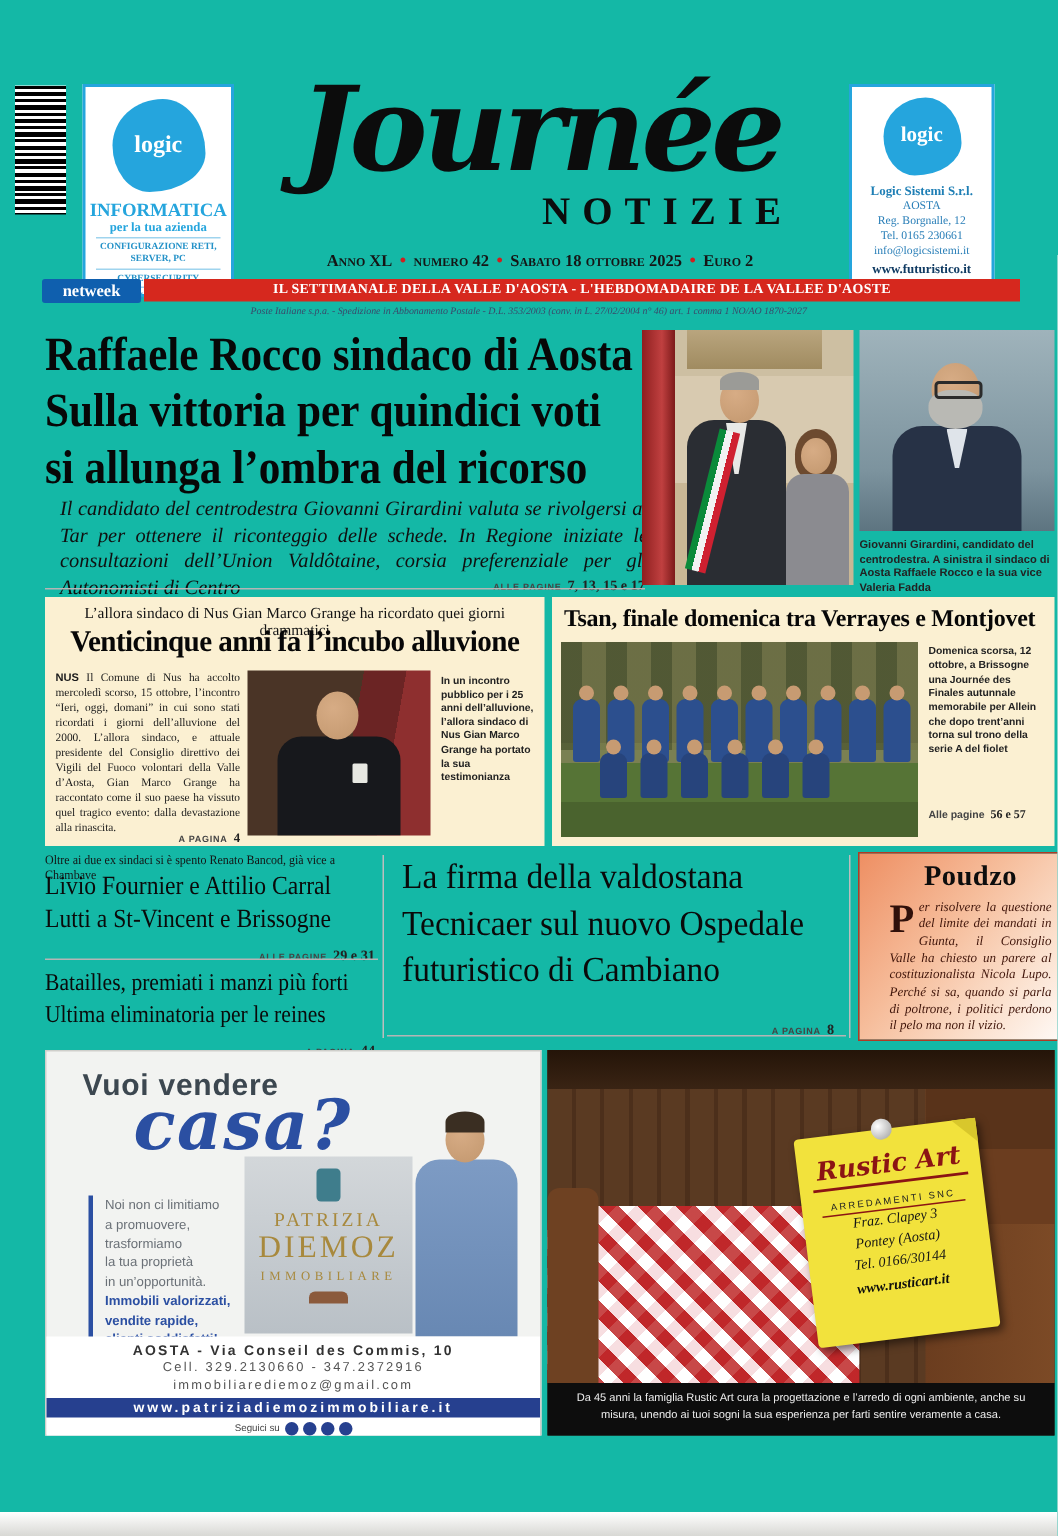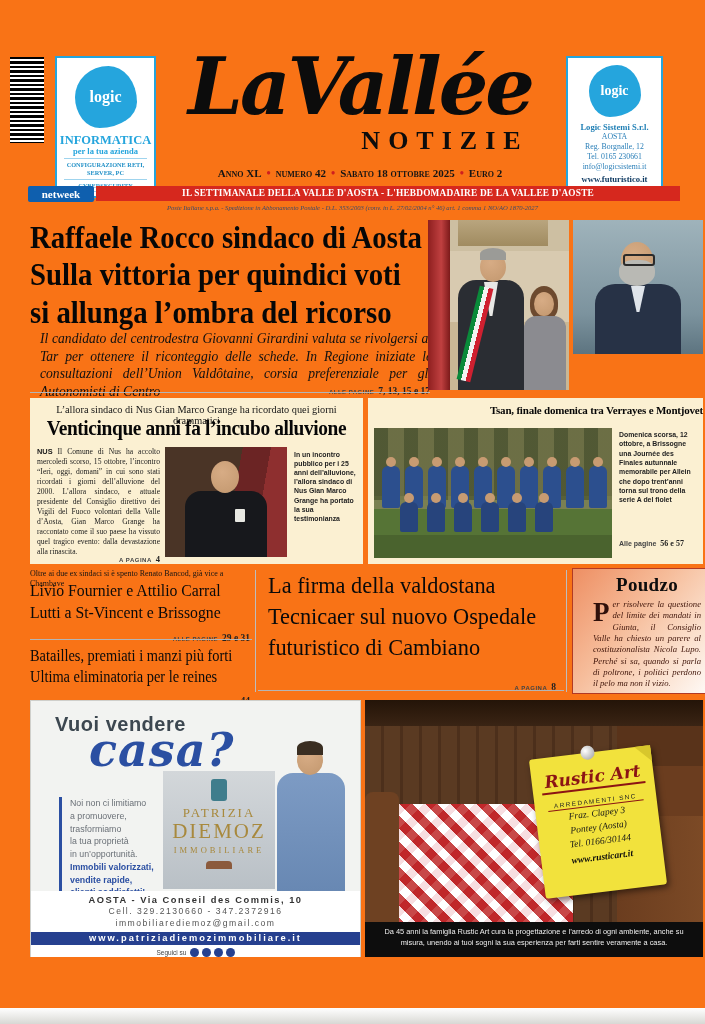--- a/index.html
+++ b/index.html
@@ -1,16 +1,16 @@
 <!DOCTYPE html>
 <html><head>
 <meta charset="utf-8">
 <style>
   html,body{margin:0;padding:0;background:#e8e8e6;}
-  #page{position:relative;width:705px;height:1024px;background:#f97316;overflow:hidden;
+  #page{position:relative;width:705px;height:1024px;background:#14b8a6;overflow:hidden;
         font-family:"Liberation Serif",serif;color:#111;}
   .abs{position:absolute;}
 
   
   #barcode{left:10px;top:57px;width:34px;height:86px;
     background:repeating-linear-gradient(180deg,#000 0 2px,#fff 2px 4px,#000 4px 7px,#fff 7px 9px);}
   .logicbox{border:2px solid #25a5dd;background:#fff;box-sizing:border-box;text-align:center;}
   #logicL{left:55px;top:56px;width:101px;height:142px;padding-top:8px;}
   #logicR{left:566px;top:56px;width:97px;height:142px;padding-top:7px;}
   .blob{margin:0 auto;background:#25a5dd;border-radius:54% 46% 60% 40%/50% 58% 42% 50%;
@@ -109,22 +109,22 @@
     background:linear-gradient(100deg,#4a3426 0 55%,#6b2424 55% 75%,#8e2f2f 75%);}
   #photo-grange .gr-head{left:46px;top:14px;width:28px;height:32px;}
   #photo-grange .gr-body{position:absolute;left:20px;top:44px;width:82px;height:66px;
     border-radius:16px 16px 0 0;background:#17181c;}
   #photo-grange .gr-badge{position:absolute;left:70px;top:62px;width:10px;height:13px;
     background:#e8e8e2;border-radius:1px;}
   #cap-grange{left:294px;top:450px;width:64px;font-family:"Liberation Sans",sans-serif;
     font-weight:bold;font-size:6.9px;line-height:1.32;color:#222;}
 
   #panel-tsan{left:368px;top:398px;width:335px;height:166px;}
-  #tsan-headline{left:376px;top:404px;width:327px;text-align:right;font-weight:bold;
-    font-size:11px;letter-spacing:-.2px;color:#070707;}
+  #tsan-headline{left:376px;top:404px;width:327px;text-align:left;font-weight:bold;
+    font-size:16px;letter-spacing:-.2px;color:#070707;}
   #photo-tsan{left:374px;top:428px;width:238px;height:130px;
     background:linear-gradient(180deg,#6b6f4a 0 52%,#7a8052 52% 62%,#567436 62% 82%,#4a632e 82%);}
   #photo-tsan .treeline{position:absolute;left:0;top:0;width:100%;height:55%;
     background:repeating-linear-gradient(90deg,rgba(60,70,35,.55) 0 14px,rgba(110,110,60,.35) 14px 30px);}
   .row-stand{position:absolute;left:8px;top:38px;display:flex;gap:5px;}
   .row-kneel{position:absolute;left:26px;top:74px;display:flex;gap:9px;}
   .fig{width:18px;height:42px;background:#2c4f8e;border-radius:6px 6px 2px 2px;position:relative;}
   .fig::before{content:"";position:absolute;top:-9px;left:4px;width:10px;height:10px;
     border-radius:50%;background:#c79b72;}
   .fig.k{height:30px;background:#27447c;}
@@ -254,21 +254,21 @@
     <div class="blob">
       <span>logic</span>
     </div>
     <div class="l-title">INFORMATICA</div>
     <div class="l-sub">per la tua azienda</div>
     <div class="svc">CONFIGURAZIONE RETI, SERVER, PC</div>
     <div class="svc">CYBERSECURITY</div>
     <div class="svc">BACKUP DEI DATI</div>
   </div>
 
-  <div id="masthead-title" class="abs">LaVallée</div>
+  <div id="masthead-title" class="abs">Journée</div>
   <div id="masthead-sub" class="abs">NOTIZIE</div>
 
   <div id="dateline" class="abs">
     <span class="part">Anno XL</span><span class="part">numero 42</span><span class="part">Sabato 18 ottobre 2025</span><span class="part">Euro 2</span>
   </div>
 
   <div id="logicR" class="abs logicbox">
     <div class="blob">
       <span>logic</span>
     </div>
@@ -309,20 +309,21 @@
     <div class="head w-head w-face"></div>
   </div>
 
   <div id="photo-girardini" class="abs photo">
     <div class="g-body"></div>
     <div class="g-shirt"></div>
     <div class="head g-head"></div>
     <div class="g-beard"></div>
     <div class="g-glasses"></div>
   </div>
+  <div id="cap-girardini" class="abs">Giovanni Girardini, candidato del centrodestra. A sinistra il sindaco di Aosta Raffaele Rocco e la sua vice Valeria Fadda</div>
 
   <div id="panel-alluvione" class="abs ypanel"></div>
   <div id="all-kicker" class="abs">L’allora sindaco di Nus Gian Marco Grange ha ricordato quei giorni drammatici</div>
   <div id="all-headline" class="abs">Venticinque anni fa l’incubo alluvione</div>
   <div id="all-body" class="abs">
     <span class="lead-in">NUS</span><span> Il Comune di Nus ha accolto mercoledì scorso, 15 ottobre, l’incontro “Ieri, oggi, domani” in cui sono stati ricordati i giorni dell’alluvione del 2000. L’allora sindaco, e attuale presidente del Consiglio direttivo dei Vigili del Fuoco volontari della Valle d’Aosta, Gian Marco Grange ha raccontato come il suo paese ha vissuto quel tragico evento: dalla devastazione alla rinascita.</span>
   </div>
   <div id="all-ref" class="abs pageref">
     <span class="lbl">A PAGINA</span>
     <span class="num">4</span>

